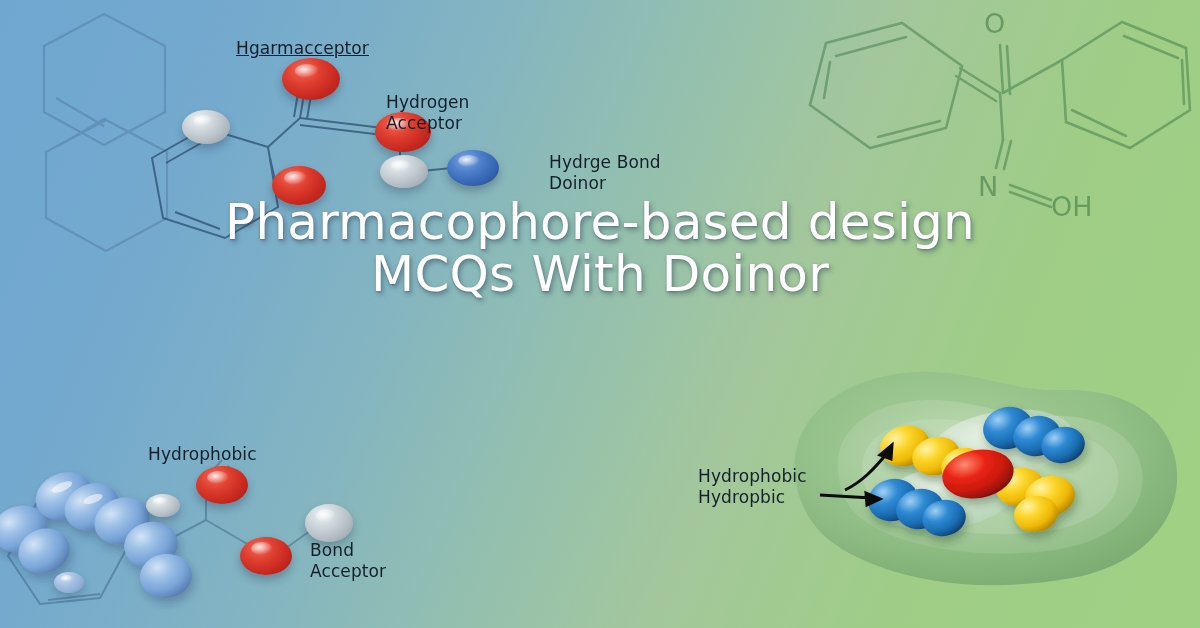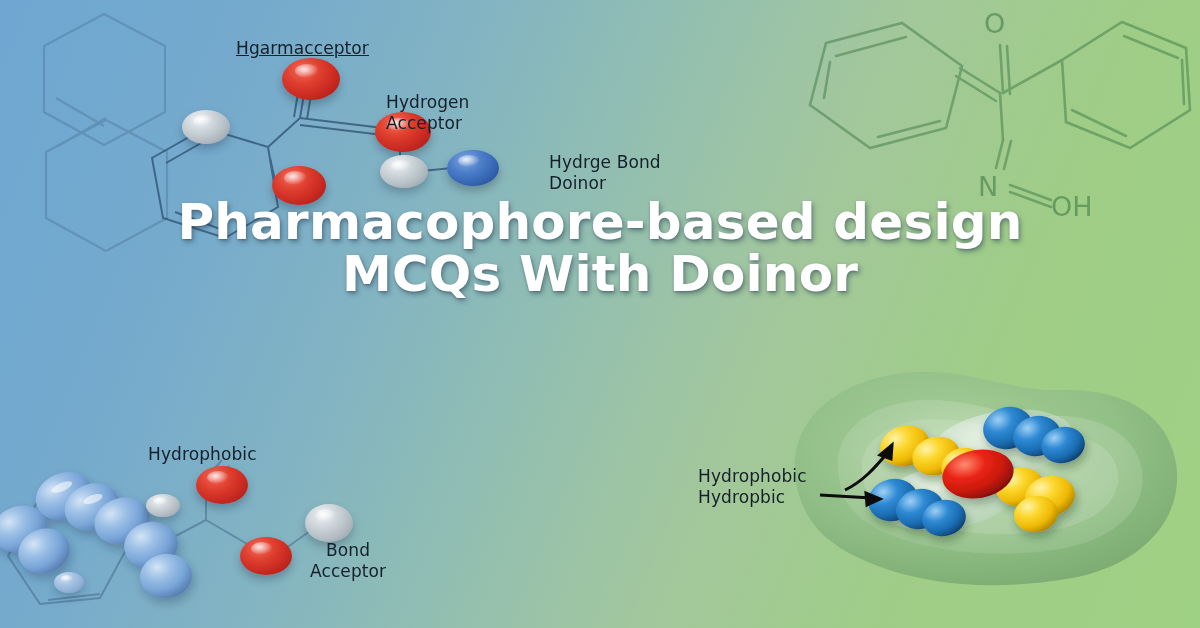--- a/index.html
+++ b/index.html
@@ -49,21 +49,21 @@
     font-family:"DejaVu Sans", sans-serif;
     font-size:17px;line-height:21px;font-weight:400;
     letter-spacing:.1px;white-space:pre-line;
   }
 
   
   #headline{
     position:absolute;left:0;right:0;top:196px;
     text-align:center;color:#ffffff;
     font-family:"DejaVu Sans", sans-serif;
-    font-weight:bold;font-size:50px;line-height:52px;
+    font-weight:normal;font-size:50px;line-height:52px;
     letter-spacing:.2px;
     text-shadow:2px 3px 5px rgba(40,60,80,.45), 0 1px 2px rgba(40,60,80,.35);
   }
   #headline .ln{display:block;}
 
   
   #brand{
     position:absolute;left:432px;top:552px;
     color:#ffffff;
     font-family:"DejaVu Sans", sans-serif;
@@ -293,21 +293,21 @@
   <div class="lbl" style="left:236px;top:38px;text-decoration:underline;">Hgarmacceptor</div>
 
   <div class="lbl" style="left:386px;top:92px;">Hydrogen
 Acceptor</div>
 
   <div class="lbl" style="left:504px;top:152px;margin-left:45px;">Hydrge Bond
 Doinor</div>
 
   <div class="lbl" style="left:148px;top:444px;">Hydrophobic</div>
 
-  <div class="lbl" style="left:310px;top:540px;text-align:center;">Bond
+  <div class="lbl" style="left:310px;top:540px;">Bond
 Acceptor</div>
 
   <div class="lbl" style="left:698px;top:466px;">Hydrophobic</div>
 
   <div class="lbl" style="left:698px;top:487px;">Hydropbic</div>
 
   <div id="headline">
     <span class="ln">Pharmacophore-based design</span>
     <span class="ln">MCQs With Doinor</span>
   </div>

